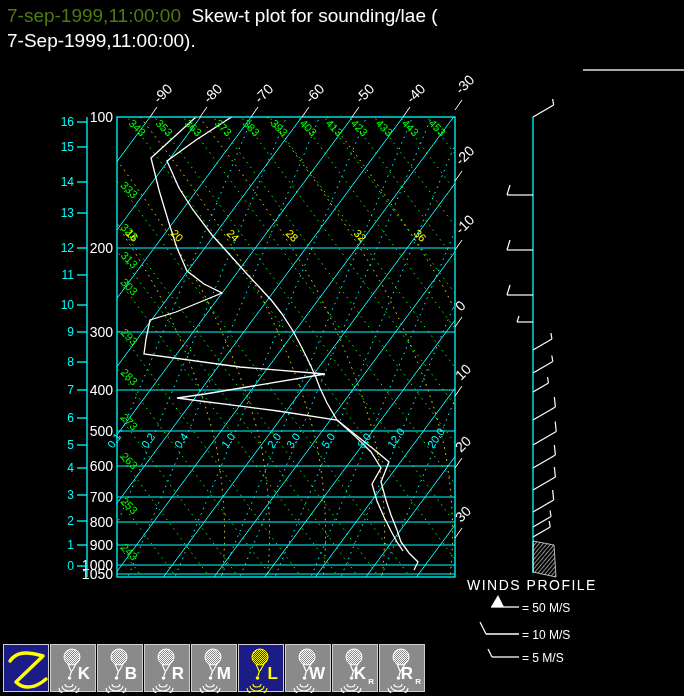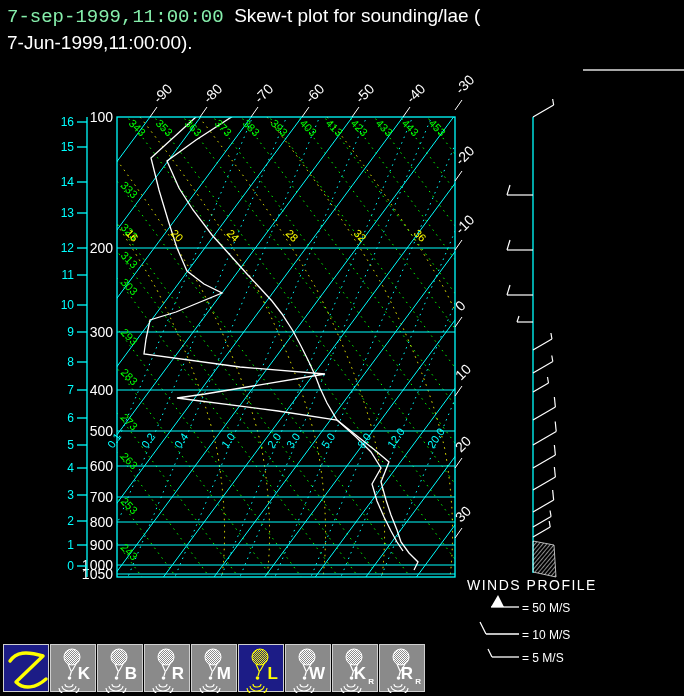--- a/index.html
+++ b/index.html
@@ -1,34 +1,34 @@
 <!DOCTYPE html>
 <html><head>
 <meta charset="utf-8">
 <style>
   html,body{margin:0;padding:0;background:#000;width:684px;height:696px;overflow:hidden;
     font-family:"Liberation Sans",sans-serif;position:relative;}
   #title{position:absolute;left:7px;top:3px;font-size:19px;line-height:25px;color:#fff;white-space:pre;}
-  #title .hl{color:#86efac;font-family:Liberation Mono, monospace;}
+  #title .hl{color:#4d7c0f;}
   #top-rule{position:absolute;left:583px;top:69px;width:101px;height:2px;background:#a6a6a6;}
   #plot-svg{position:absolute;left:0;top:0;width:684px;height:696px;}
   #toolbar{position:absolute;left:3px;top:644px;display:flex;gap:1px;}
   .tbtn{position:relative;width:46px;height:48px;background:#8a8a8a;border:1px solid #cfcfcf;
     box-sizing:border-box;cursor:pointer;}
   .tbtn.sel{background:#1c1c86;}
   .tbtn .ltr{position:absolute;right:5px;bottom:7px;font-size:17px;font-weight:bold;color:#fff;}
   .tbtn.sel .ltr{color:#ffff00;}
   .tbtn .ltr.withsub{right:11px;}
   .tbtn .sub{position:absolute;right:3px;bottom:5px;font-size:8px;font-weight:bold;color:#fff;}
   .tbtn svg{position:absolute;left:0;top:0;}
 </style>
 </head>
 <body>
 
-<div id="title"><span class="hl">7-sep-1999,11:00:00</span><span>  Skew-t plot for sounding/lae (</span><br><span>7-Jun-1999,11:00:00).</span></div>
+<div id="title"><span class="hl">7-sep-1999,11:00:00</span><span>  Skew-t plot for sounding/lae (</span><br><span>7-Sep-1999,11:00:00).</span></div>
 
 <div id="top-rule"></div>
 
 <svg id="plot-svg" xmlns="http://www.w3.org/2000/svg" viewBox="0 0 684 696">
     <defs>
       <clipPath id="clip">
         <rect x="117" y="117" width="338" height="460"></rect>
       </clipPath>
       <pattern id="hatch" width="3" height="3" patternUnits="userSpaceOnUse" patternTransform="rotate(40)">
         <line x1="0" y1="0" x2="0" y2="3" stroke="#fff" stroke-width="1.1"></line>

